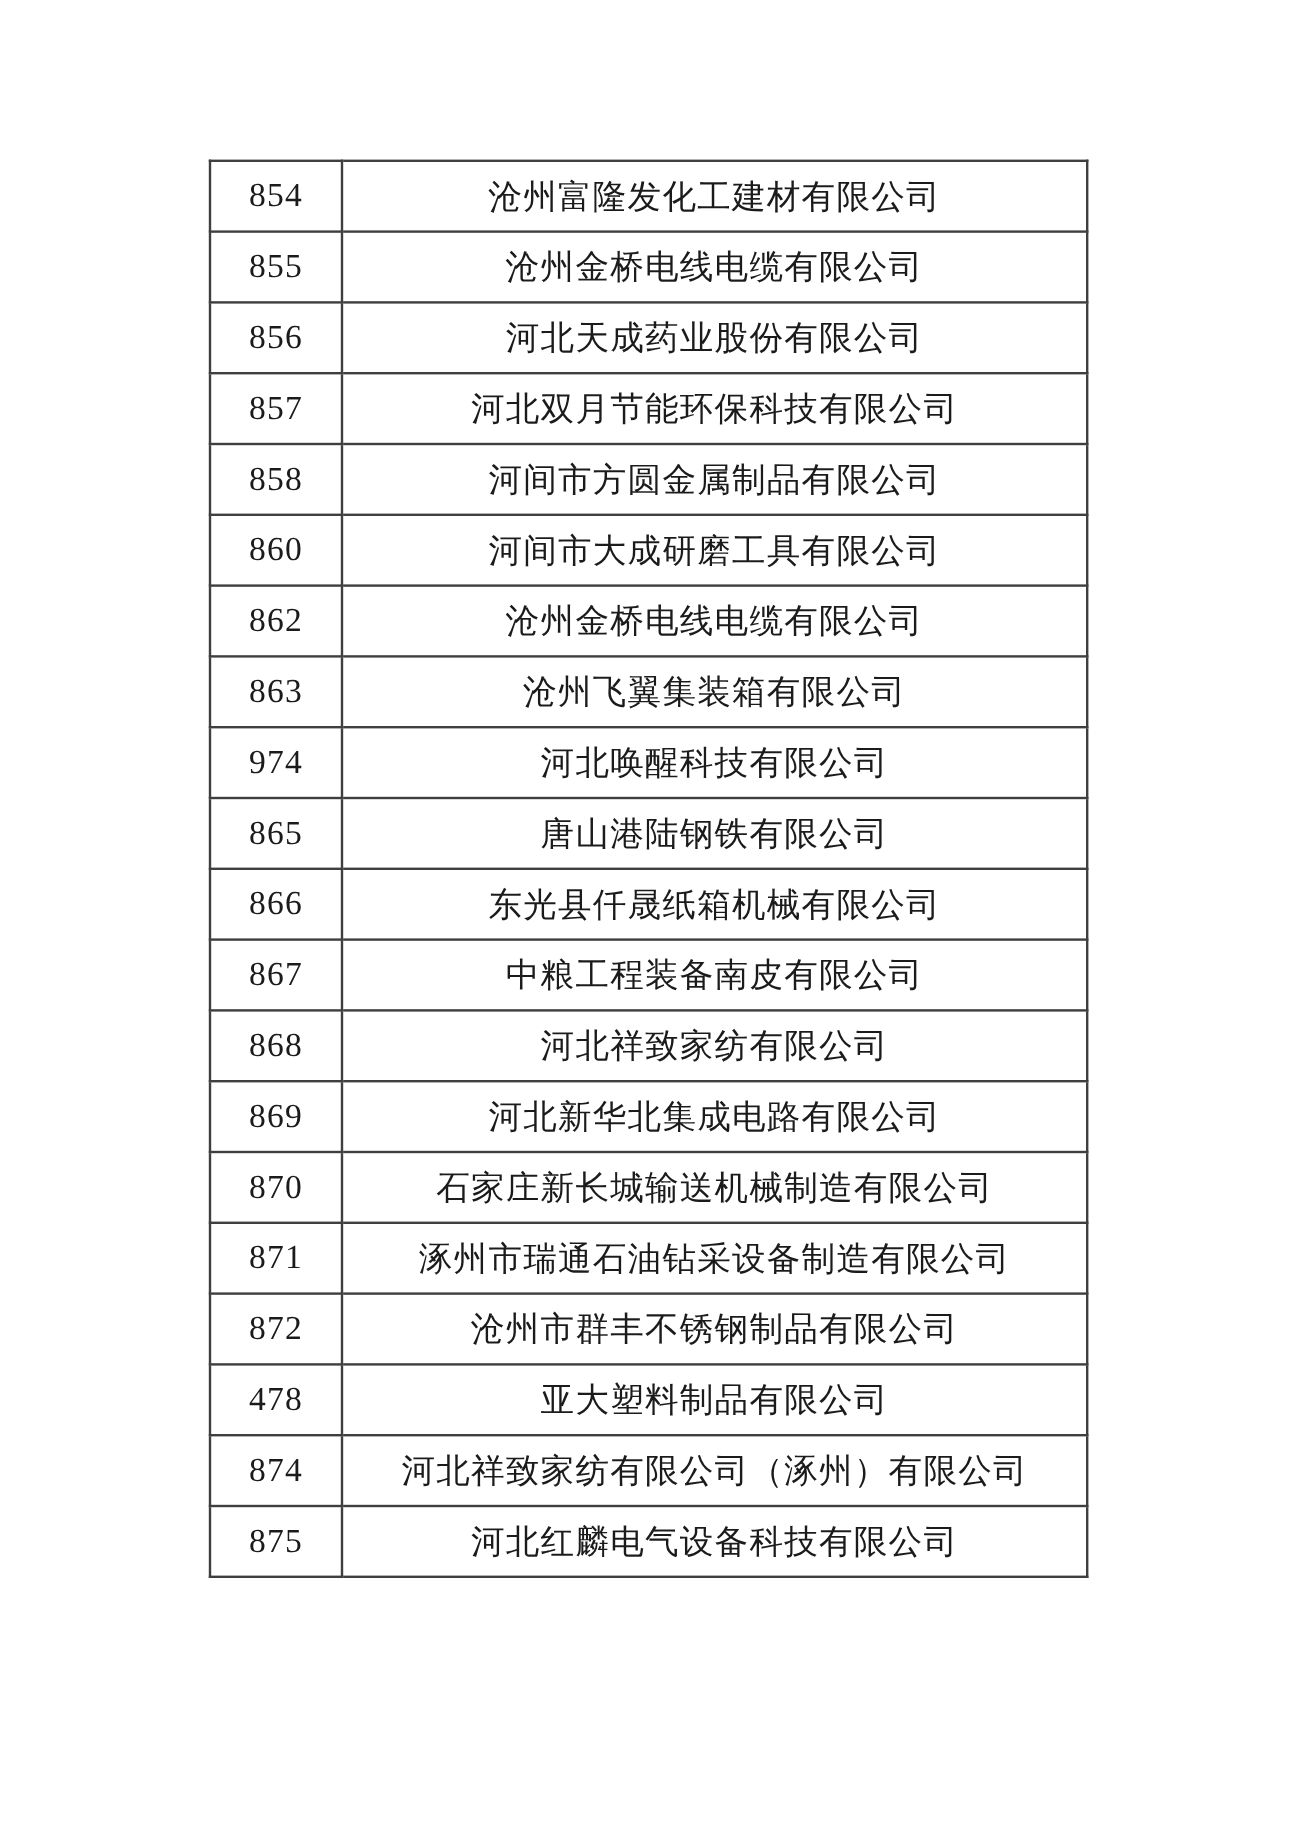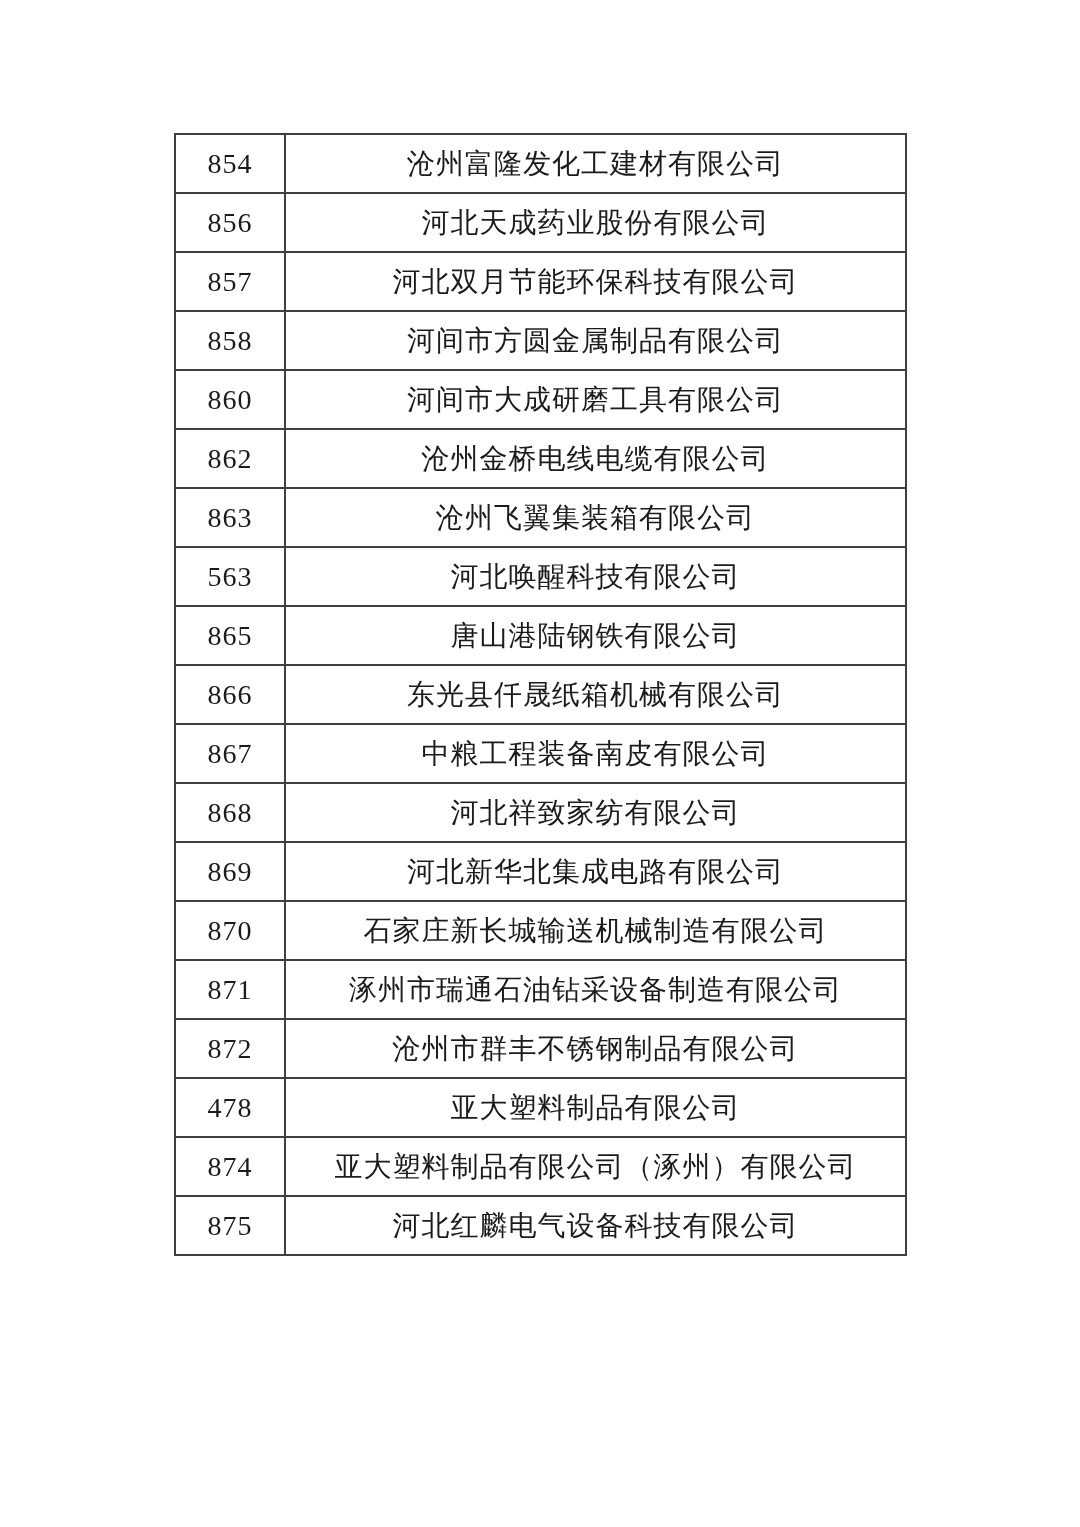--- a/index.html
+++ b/index.html
@@ -48,20 +48,24 @@
 <body>
 
 <div class="page">
   <table class="company-table">
     <tbody id="table-body">
   <tr>
     <td class="no">854</td>
     <td class="name">沧州富隆发化工建材有限公司</td>
   </tr>
 
+  <tr>
+    <td class="no">855</td>
+    <td class="name">沧州金桥电线电缆有限公司</td>
+  </tr>
 
   <tr>
     <td class="no">856</td>
     <td class="name">河北天成药业股份有限公司</td>
   </tr>
 
   <tr>
     <td class="no">857</td>
     <td class="name">河北双月节能环保科技有限公司</td>
   </tr>
@@ -82,21 +86,21 @@
     <td class="no">862</td>
     <td class="name">沧州金桥电线电缆有限公司</td>
   </tr>
 
   <tr>
     <td class="no">863</td>
     <td class="name">沧州飞翼集装箱有限公司</td>
   </tr>
 
   <tr>
-    <td class="no">563</td>
+    <td class="no">974</td>
     <td class="name">河北唤醒科技有限公司</td>
   </tr>
 
   <tr>
     <td class="no">865</td>
     <td class="name">唐山港陆钢铁有限公司</td>
   </tr>
 
   <tr>
     <td class="no">866</td>
@@ -133,21 +137,21 @@
     <td class="name">沧州市群丰不锈钢制品有限公司</td>
   </tr>
 
   <tr>
     <td class="no">478</td>
     <td class="name">亚大塑料制品有限公司</td>
   </tr>
 
   <tr>
     <td class="no">874</td>
-    <td class="name">亚大塑料制品有限公司（涿州）有限公司</td>
+    <td class="name">河北祥致家纺有限公司（涿州）有限公司</td>
   </tr>
 
   <tr>
     <td class="no">875</td>
     <td class="name">河北红麟电气设备科技有限公司</td>
   </tr>
 </tbody>
   </table>
 </div>
 

